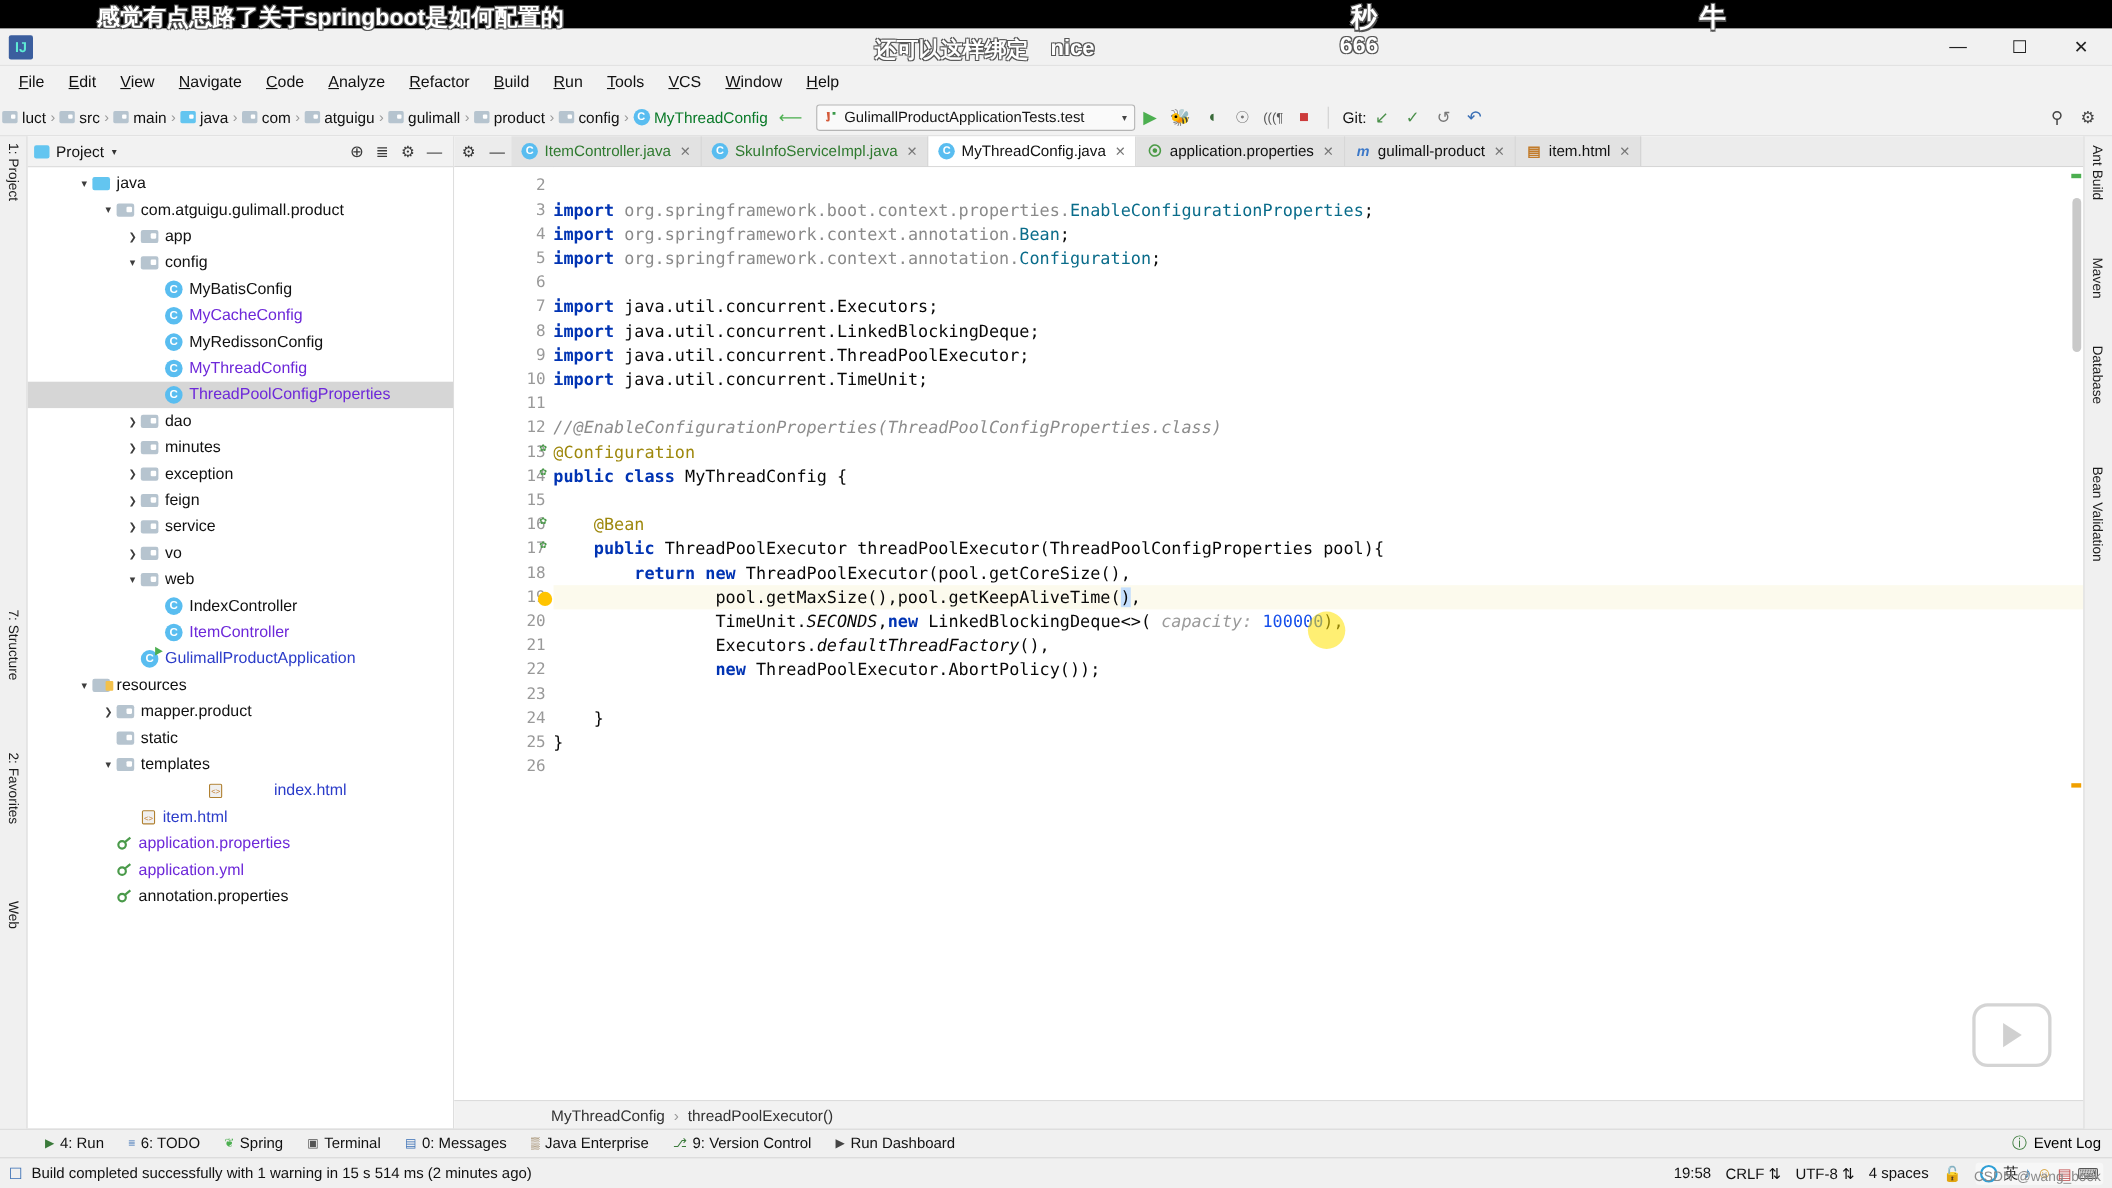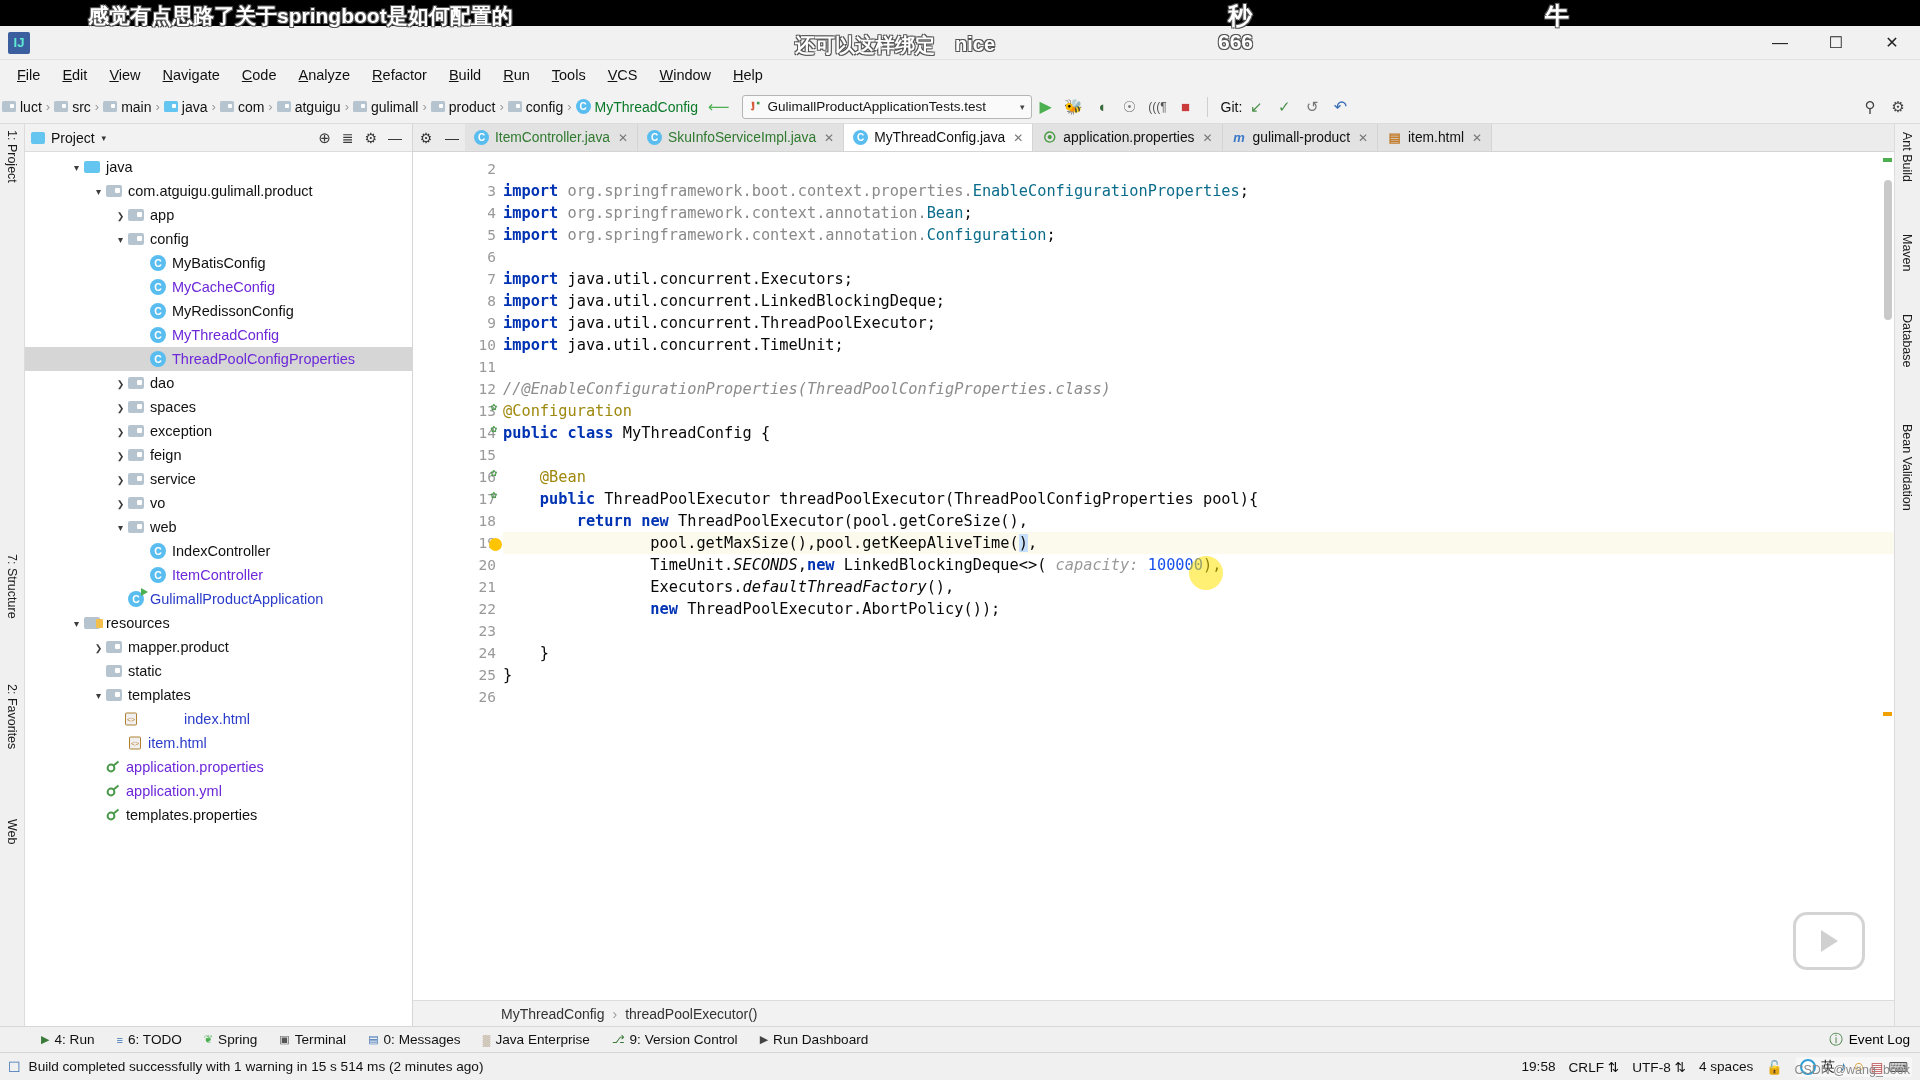--- a/index.html
+++ b/index.html
@@ -373,21 +373,21 @@
             <span class="lbl-green">ThreadPoolConfigProperties</span>
           </div>
           <div class="row" style="padding-left: 88px;">
             <span class="arrow closed"></span>
             <span class="fldr"></span>
             <span class="lbl-dark">dao</span>
           </div>
           <div class="row" style="padding-left: 88px;">
             <span class="arrow closed"></span>
             <span class="fldr"></span>
-            <span class="lbl-dark">spaces</span>
+            <span class="lbl-dark">minutes</span>
           </div>
           <div class="row" style="padding-left: 88px;">
             <span class="arrow closed"></span>
             <span class="fldr"></span>
             <span class="lbl-dark">exception</span>
           </div>
           <div class="row" style="padding-left: 88px;">
             <span class="arrow closed"></span>
             <span class="fldr"></span>
             <span class="lbl-dark">feign</span>
@@ -435,21 +435,21 @@
           <div class="row" style="padding-left: 66px;">
             <span class="arrow"></span>
             <span class="fldr"></span>
             <span class="lbl-dark">static</span>
           </div>
           <div class="row" style="padding-left: 66px;">
             <span class="arrow open"></span>
             <span class="fldr"></span>
             <span class="lbl-dark">templates</span>
           </div>
-          <div class="row" style="padding-left: 44px; gap: 40px;">
+          <div class="row" style="padding-left: 109px; gap: 40px;">
             <span class="arrow"></span>
             <span class="ficon"><svg width="14" height="14" viewBox="0 0 14 14">
                 <rect x="1.5" y="1" width="11" height="12" rx="1" fill="#f0f0f0" stroke="#b08030"></rect>
                 <text x="3" y="10" font-size="7" fill="#c27b2a">&lt;&gt;</text>
               </svg></span>
             <span class="lbl-blue">index.html</span>
           </div>
           <div class="row" style="padding-left: 88px;">
             <span class="arrow"></span>
             <span class="ficon"><svg width="14" height="14" viewBox="0 0 14 14">
@@ -473,21 +473,21 @@
                 <path d="M7 6 L12.5 1.5" stroke="#4a9a4a" stroke-width="2"></path>
               </svg></span>
             <span class="lbl-green">application.yml</span>
           </div>
           <div class="row" style="padding-left: 66px;">
             <span class="arrow"></span>
             <span class="ficon"><svg width="14" height="14" viewBox="0 0 14 14">
                 <circle cx="5" cy="8" r="3.4" fill="none" stroke="#4a9a4a" stroke-width="2"></circle>
                 <path d="M7 6 L12.5 1.5" stroke="#4a9a4a" stroke-width="2"></path>
               </svg></span>
-            <span class="lbl-dark">templates.properties</span>
+            <span class="lbl-dark">annotation.properties</span>
           </div>
         </div>
     </div>
 
     <div class="editor">
       <div class="tabs">
         <div class="pin" style="font-size:14px;color:#333;">⚙</div>
         <div class="pin" style="font-size:14px;color:#333;">—</div>
         <div id="tabs-container" style="display:flex;">
             <div class="tab green">

